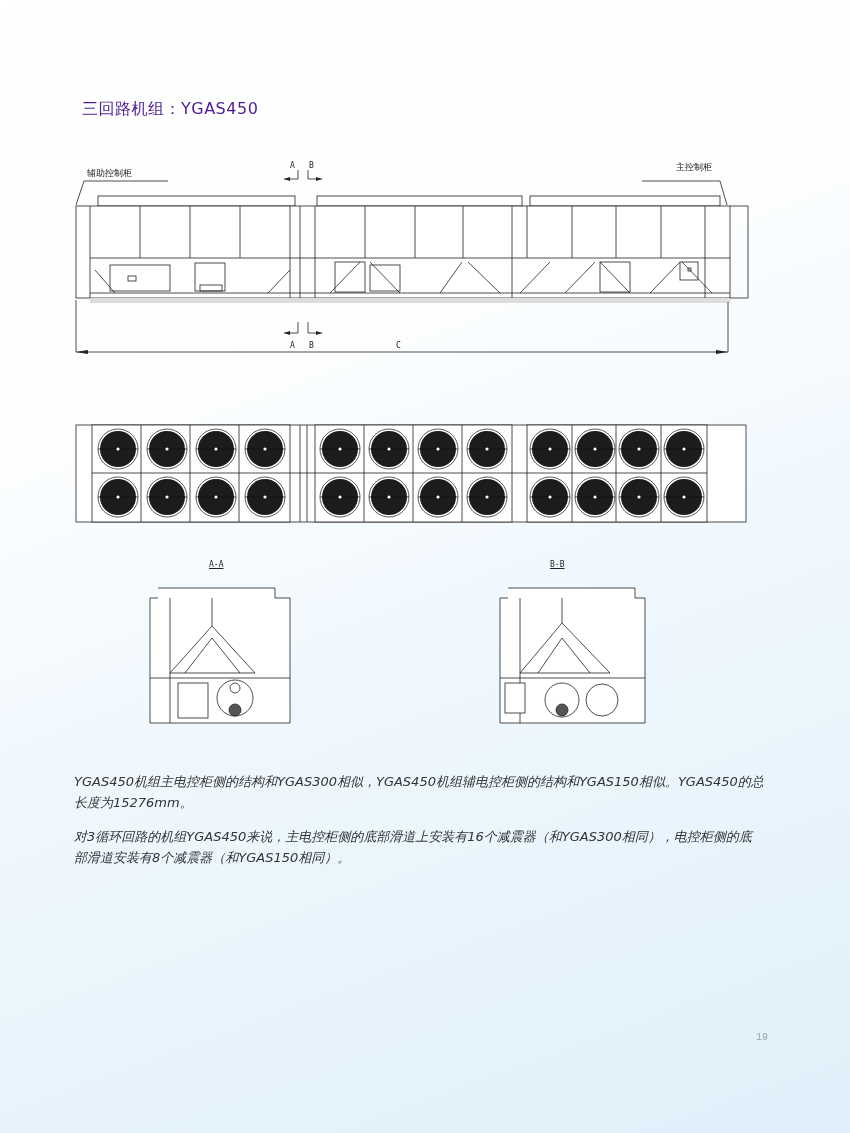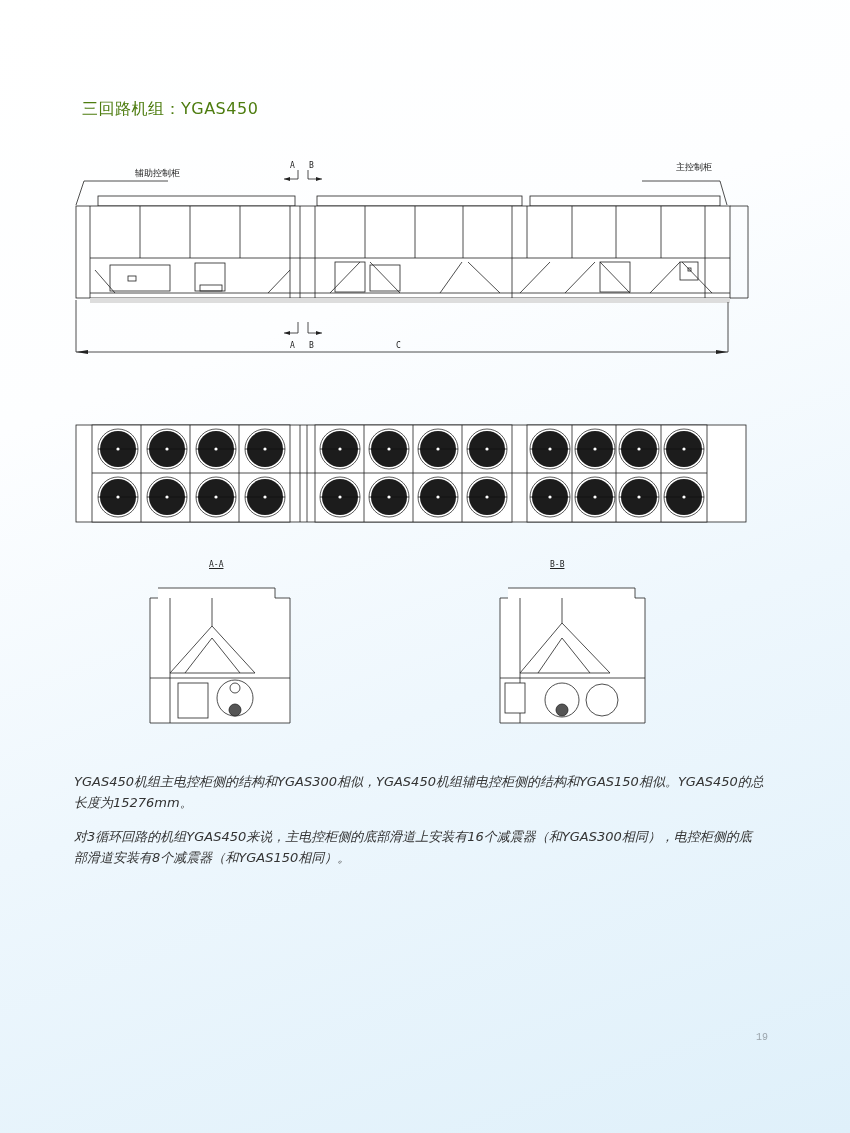--- a/index.html
+++ b/index.html
@@ -3,42 +3,42 @@
 <meta charset="utf-8">
 <style>
   html, body { margin: 0; padding: 0; }
   body {
     width: 850px; height: 1133px; position: relative; overflow: hidden;
     font-family: "DejaVu Sans", sans-serif;
     background: linear-gradient(160deg, #ffffff 0%, #fdfeff 30%, #eef7fd 60%, #dff0fa 100%);
   }
   .page-title {
     position: absolute; left: 82px; top: 99px;
-    font-size: 16px; color: #4d7c0f; letter-spacing: 0.5px;
+    font-size: 16px; color: #4c1d95; letter-spacing: 0.5px;
   }
   .dwg-label {
     position: absolute; font-size: 9px; color: #222;
   }
   .drawing { position: absolute; }
   .para {
     position: absolute; left: 74px; width: 690px;
     font-size: 13px; color: #333; line-height: 21px; font-style: italic;
   }
   .page-number {
     position: absolute; left: 756px; top: 1032px;
     font-size: 10px; color: #9aa4ab; font-family: Liberation Mono, monospace;
   }
   svg text { font-family: "DejaVu Sans Mono", monospace; }
 </style>
 </head>
 <body>
 
 <div class="page-title">三回路机组：YGAS450</div>
 
-<div class="dwg-label" style="left:87px; top:167px;margin-left:48px;">辅助控制柜</div>
+<div class="dwg-label" style="left:87px; top:167px;">辅助控制柜</div>
 <div class="dwg-label" style="left:676px; top:161px;">主控制柜</div>
 
 <svg class="drawing" width="850" height="370" viewBox="0 0 850 370" style="left:0;top:0;">
   <g stroke="#222" fill="none" stroke-width="0.8">
 
     <line x1="84" y1="181" x2="168" y2="181"></line>
     <line x1="84" y1="181" x2="76" y2="205"></line>
     <line x1="642" y1="181" x2="720" y2="181"></line>
     <line x1="720" y1="181" x2="727" y2="205"></line>
 

